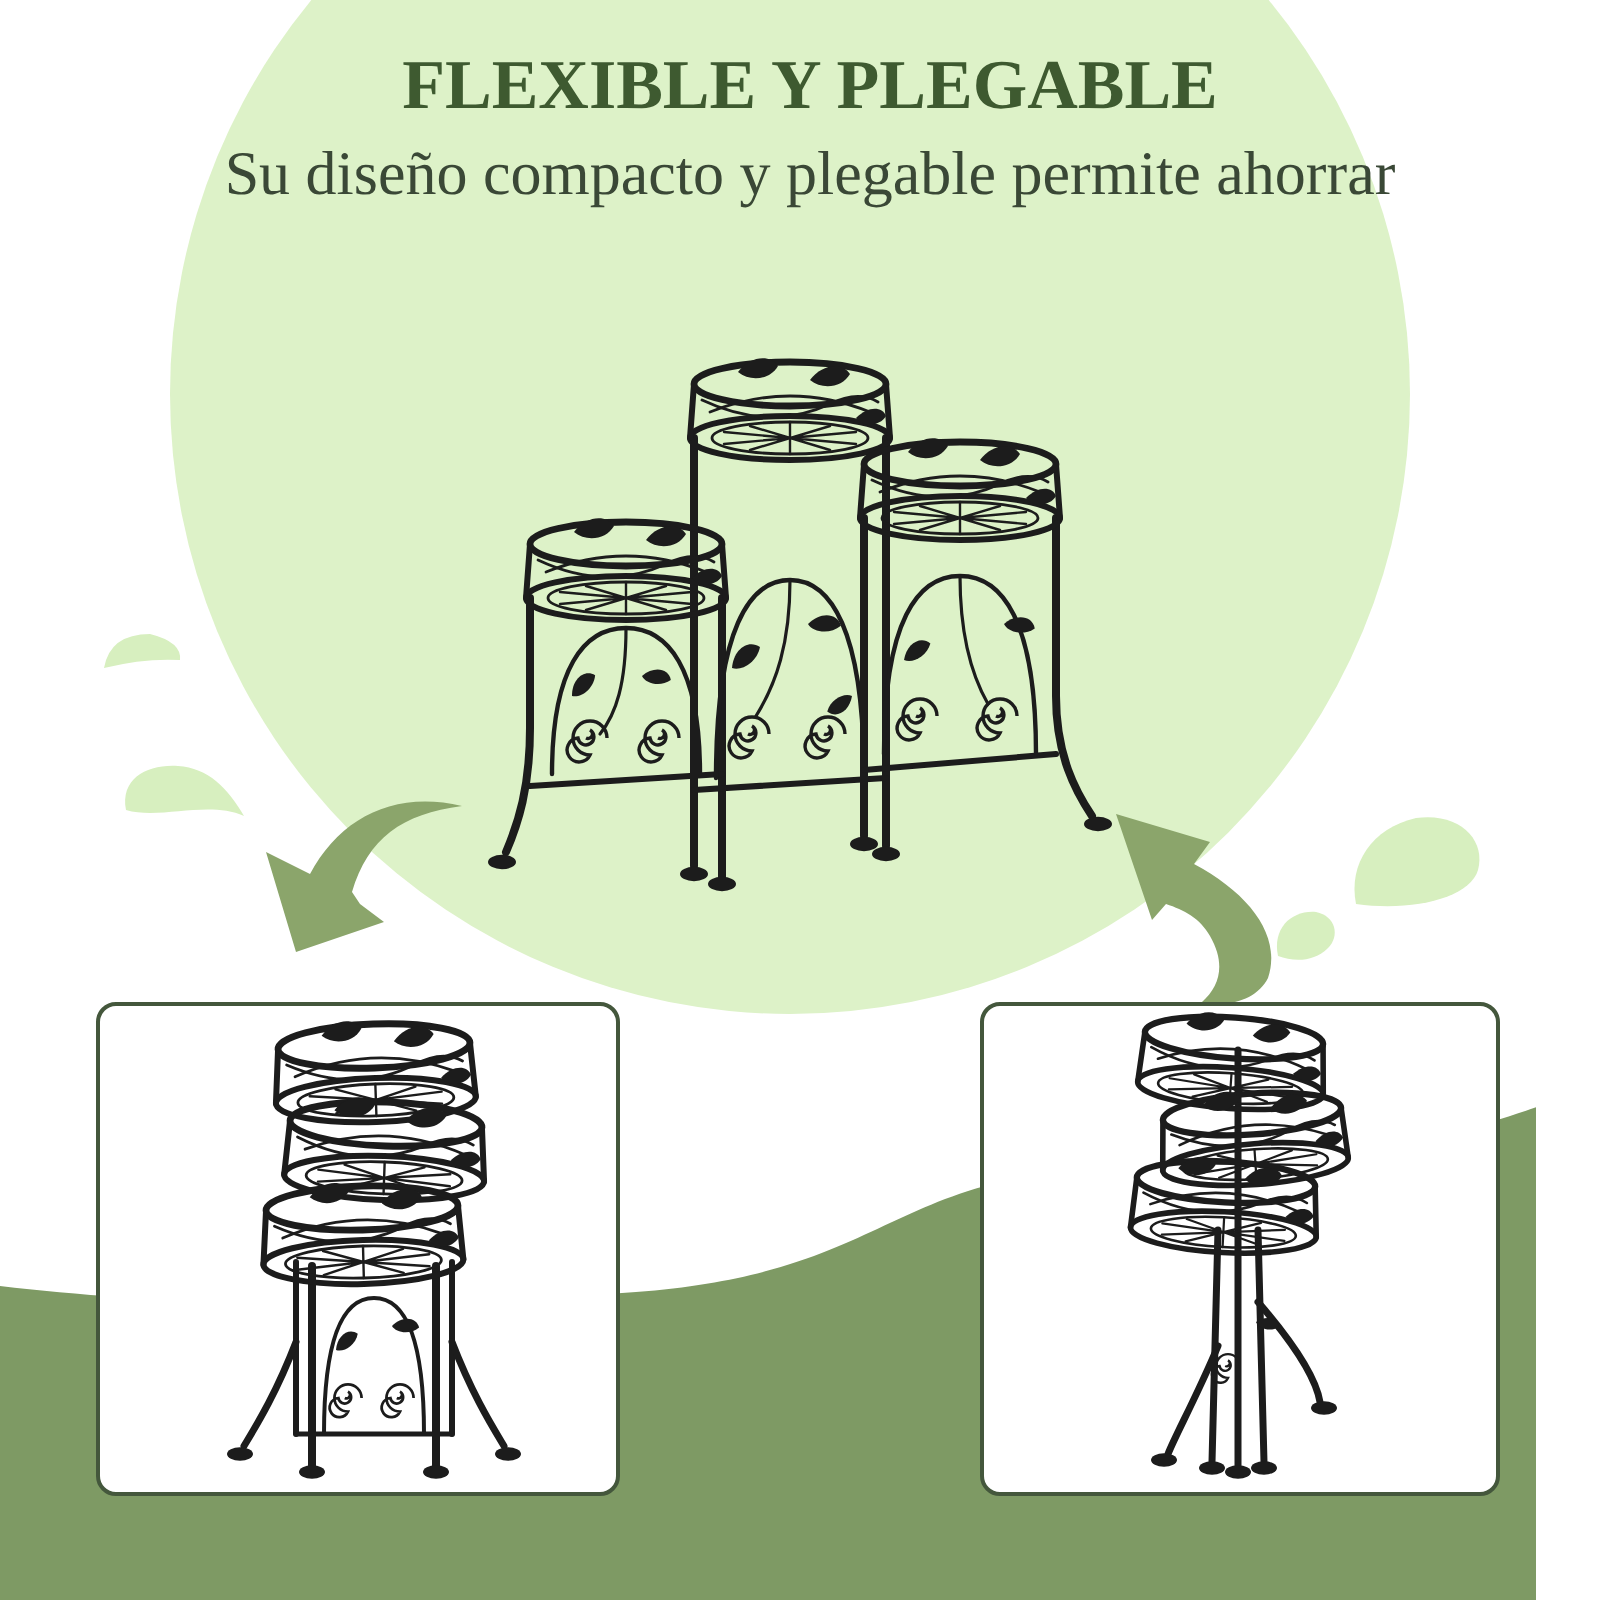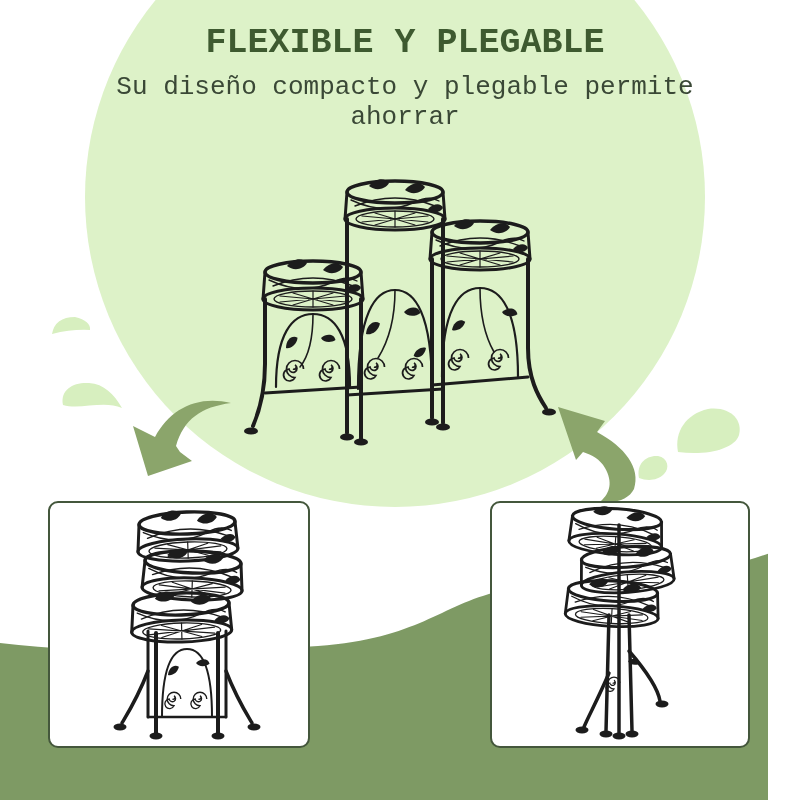--- a/index.html
+++ b/index.html
@@ -1,33 +1,33 @@
 <!DOCTYPE html>
 <html><head>
 <meta charset="utf-8">
 <style>
   html,body{margin:0;padding:0;background:#fff;}
   .stage{
     position:relative;width:768px;height:800px;overflow:hidden;
-    background:#ffffff;font-family:Liberation Mono, monospace;
+    background:#ffffff;font-family:Liberation Serif, serif;
   }
   .layer{position:absolute;left:0;top:0;width:800px;height:800px;pointer-events:none;}
   .hero-circle{
     position:absolute;left:85px;top:-113px;width:620px;height:620px;
     border-radius:50%;background:#ddf2c8;
   }
   .hero-text{
     position:absolute;left:100px;top:22px;width:610px;text-align:center;
   }
   .hero-text h1{
     margin:0;font-size:35px;line-height:42px;font-weight:700;
     color:#3e5a30;letter-spacing:0px;
   }
   .hero-text p{
-    margin:8px 0 0 0;font-size:26px;line-height:30px;font-weight:400;
+    margin:8px 0 0 0;font-size:31px;line-height:30px;font-weight:400;
     color:#3a4836;
   }
   .main-stand{position:absolute;left:228px;top:162px;width:345px;height:292px;}
   .card{
     position:absolute;top:501px;width:262px;height:247px;
     background:#ffffff;border:2px solid #44573c;border-radius:10px;
     box-sizing:border-box;
   }
   .card.left{left:48px;}
   .card.right{left:490px;width:260px;}

